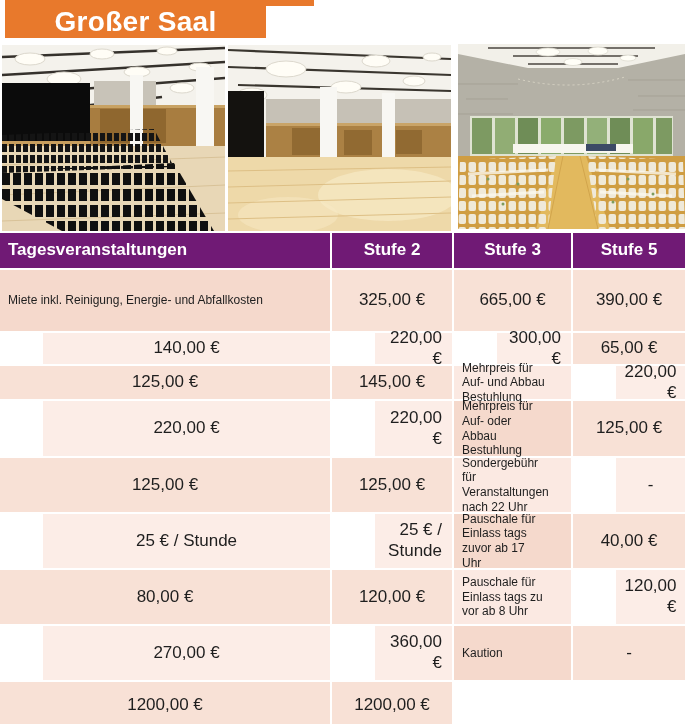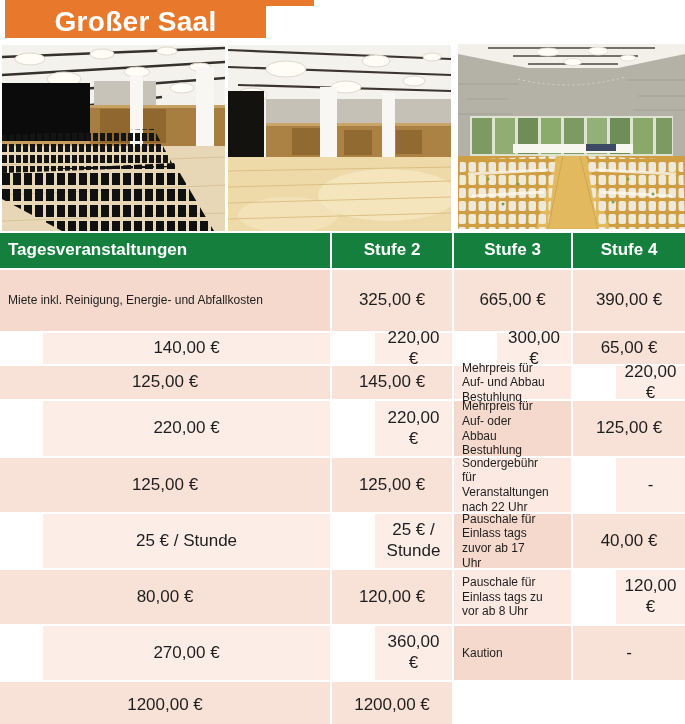--- a/index.html
+++ b/index.html
@@ -27,22 +27,22 @@
   
   .pricing-table{
     position:absolute;left:0;top:233px;width:685px;background:#fff;
     display:grid;
     grid-template-columns:330px 120px 117px 112px;
     grid-template-rows:35px 61px 31px 33px 55px 54px 54px 54px 54px 47px;
     gap:2px;
   }
   .cell{display:flex;align-items:center;font-size:12px;color:#1e1e1e;line-height:1.22;}
   .cell.label{padding:2px 26px 2px 8px;text-align:left;}
-  .cell.val{justify-content:center;text-align:center;padding:2px 10px;font-size:17px;}
-  .hdr{background:#15803d;color:#fff;font-weight:bold;font-size:17px;}
+  .cell.val{justify-content:center;text-align:right;padding:2px 10px;font-size:17px;}
+  .hdr{background:#701a75;color:#fff;font-weight:bold;font-size:17px;}
   .dark-l{background:#F5D9CC;}
   .dark-v{background:#F8E1D6;}
   .light-l{background:#FBE9E2;}
   .light-v{background:#FCEDE7;margin-left:43px;}
 </style>
 </head>
 <body>
 
 <div class="stage">
 
@@ -202,21 +202,21 @@
           <circle cx="155" cy="158" r="1.5"></circle>
       </g>
     </svg>
   </div>
 
   <div class="pricing-table">
 
     <div class="cell hdr label">Tagesveranstaltungen</div>
     <div class="cell hdr val">Stufe 2</div>
     <div class="cell hdr val">Stufe 3</div>
-    <div class="cell hdr val">Stufe 4</div>
+    <div class="cell hdr val">Stufe 5</div>
 
     <div class="cell label dark-l">Miete inkl. Reinigung, Energie- und Abfallkosten</div>
     <div class="cell val dark-v">325,00 €</div>
     <div class="cell val dark-v">665,00 €</div>
     <div class="cell val dark-v">390,00 €</div>
 
     <div class="cell val light-v">140,00 €</div>
     <div class="cell val light-v">220,00 €</div>
     <div class="cell val light-v">300,00 €</div>
 

